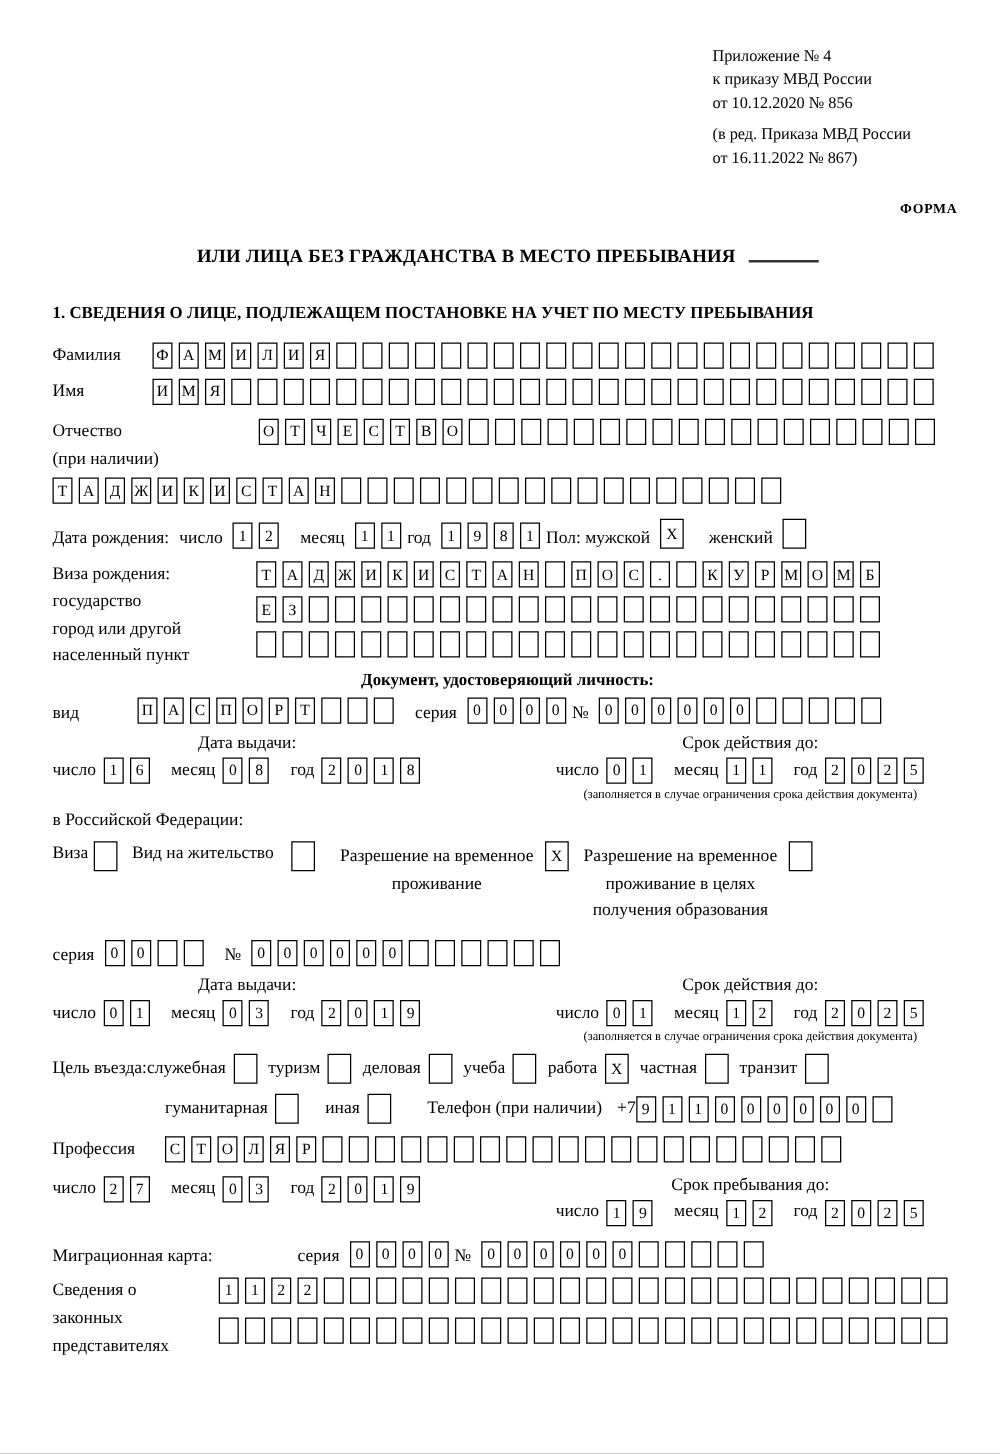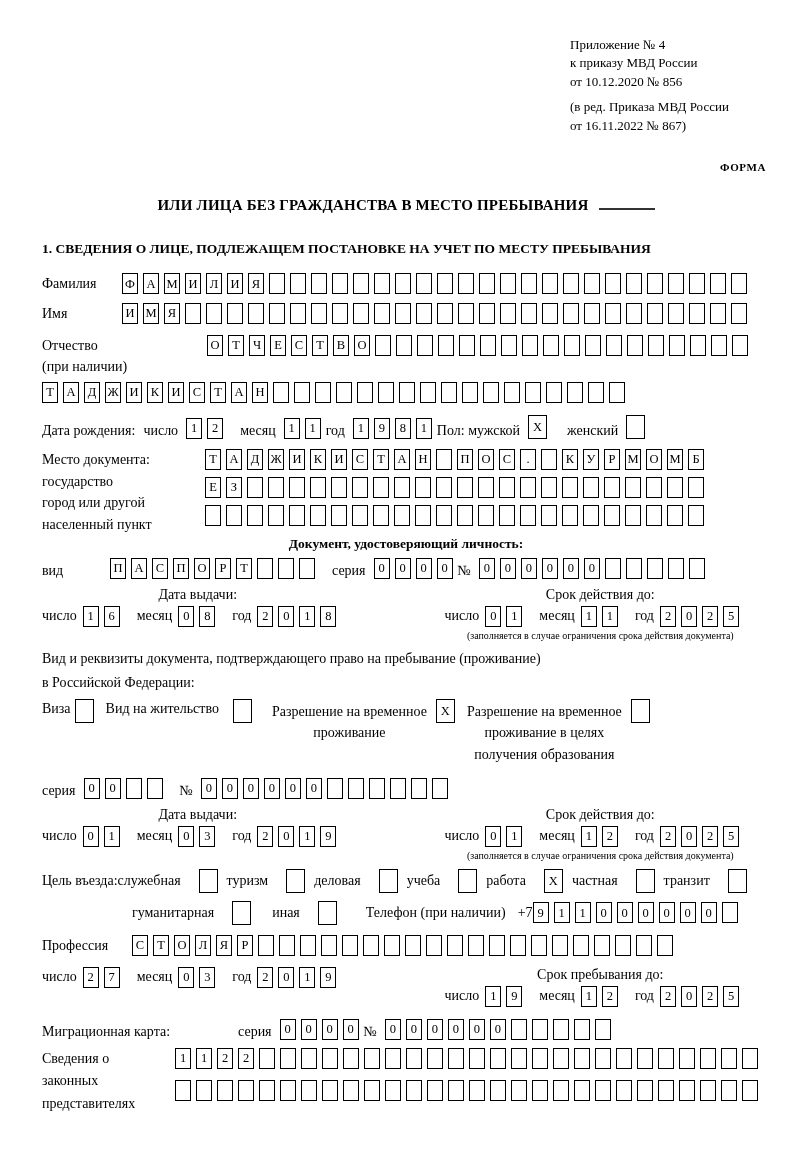--- a/index.html
+++ b/index.html
@@ -44,21 +44,21 @@
   .dline .dl{margin:0 6px 0 0;}
   .dline .cells{margin-right:12px;}
   .dnote{font-size:10px;margin-top:3px;text-align:center;}
 
   .opt-row{display:flex;align-items:flex-start;margin-top:10px;}
   .opt{display:flex;align-items:flex-start;}
   .opt .cb{margin-left:9px;margin-top:-2px;}
   .opt-label{text-align:center;line-height:1.55;}
 
   .purpose-row{display:flex;align-items:center;white-space:nowrap;}
-  .pitem{display:flex;align-items:center;margin-right:9px;gap:12px;}
+  .pitem{display:flex;align-items:center;margin-right:9px;}
   .pitem .cb{margin-left:6px;}
 </style>
 </head>
 <body>
 
 <div class="page">
 
   <div class="appendix">
     <div>Приложение № 4</div>
     <div>к приказу МВД России</div>
@@ -241,21 +241,21 @@
         <span class="cell">X</span>
       </span>
     <span class="lbl gap20">женский</span>
     <span class="cells cb">
         <span class="cell"></span>
       </span>
   </div>
 
   <div class="frow mt10">
     <div class="flabel w163">
-      <div>Место документа:</div>
+      <div>Виза рождения:</div>
       <div>государство</div>
       <div>город или другой</div>
       <div>населенный пункт</div>
     </div>
     <div class="cellrows">
       <div class="cells">
           <span class="cell">Т</span>
           <span class="cell">А</span>
           <span class="cell">Д</span>
           <span class="cell">Ж</span>
@@ -415,21 +415,20 @@
             <span class="cell">2</span>
             <span class="cell">0</span>
             <span class="cell">2</span>
             <span class="cell">5</span>
           </span>
       </div>
       <div class="dnote">(заполняется в случае ограничения срока действия документа)</div>
     </div>
   </div>
 
-  <div class="mt10">Вид и реквизиты документа, подтверждающего право на пребывание (проживание)</div>
   <div class="mt8">в Российской Федерации:</div>
 
   <div class="opt-row">
     <div class="opt">
       <span>Виза</span>
       <span class="cells cb" style="margin-left:4px">
           <span class="cell"></span>
         </span>
     </div>
     <div class="opt gap12">

